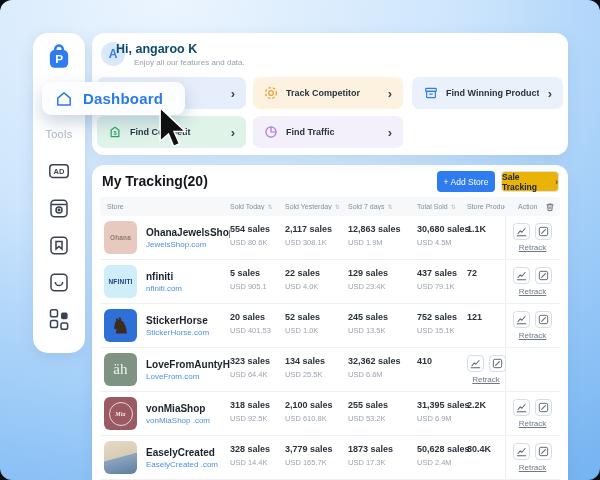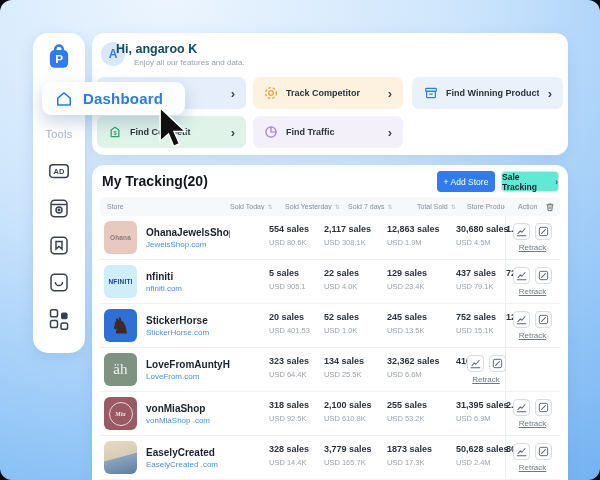--- a/index.html
+++ b/index.html
@@ -36,21 +36,21 @@
   .c-blue{background:#e7eefb;}  .c-orange{background:#fcf2df;}  .c-steel{background:#eaf1fa;}
   .c-green{background:#dff3e9;} .c-purple{background:#f3f0f9;}
   .card-r1{top:44px;} .card-r2{top:83px;}
   .card-p1{left:5px;width:149px;} .card-p2{left:161px;width:150px;} .card-p3{left:320px;width:151px;padding-left:12px;}
 
   
   .bottom-panel{left:92px;top:165px;width:476px;height:330px;}
   .trk-title{position:absolute;left:10px;top:8px;font-size:14px;font-weight:700;color:#14171c;}
   .btn-add{position:absolute;left:345px;top:6px;width:58px;height:21px;border-radius:4px;background:#2e7cf0;
     color:#fff;font-size:8.5px;display:flex;align-items:center;justify-content:center;gap:2px;cursor:pointer;}
-  .btn-sale{position:absolute;left:409px;top:6px;width:58px;height:21px;border-radius:4px;background:#5eead4;
+  .btn-sale{position:absolute;left:409px;top:6px;width:58px;height:21px;border-radius:4px;background:#eab308;
     border:1px solid #dfe3e9;color:#1e242d;font-size:8.5px;font-weight:700;display:flex;align-items:center;
     justify-content:center;gap:4px;cursor:pointer;}
   .btn-sale .chev{font-weight:700;color:#4a5260;}
 
   .tbl{position:absolute;left:8px;top:32px;width:460px;}
   .tgrid{display:grid;grid-template-columns:130px 55px 63px 69px 50px 38px 55px;}
   .thead{height:19px;background:#f7f8fa;border-radius:4px;align-items:center;}
   .th{font-size:7px;color:#858e9b;white-space:nowrap;overflow:hidden;display:flex;align-items:center;gap:3px;}
   .th:first-child{padding-left:7px;}
   .sort{font-size:6px;color:#b4bbc6;cursor:pointer;}
@@ -64,21 +64,21 @@
   .slogo .lt{font-size:6.5px;font-weight:700;letter-spacing:.2px;}
   .slogo.big .lt{font-size:15px;font-family:"Liberation Serif",serif;font-weight:400;}
   .slogo.horse .lt{font-size:21px;line-height:1;}
   .slogo .ring{width:24px;height:24px;border:1px solid rgba(255,255,255,.75);border-radius:50%;
     display:flex;align-items:center;justify-content:center;}
   .slogo .ring .lt{font-size:6px;font-style:italic;font-family:"Liberation Serif",serif;}
   .slogo.art{background:linear-gradient(165deg,#e6dac5 0%,#d8ccb7 48%,#8ba4be 50%,#5d7da1 100%);}
   .sname{min-width:0;}
   .sname .nm{font-size:10px;font-weight:700;color:#1b212b;white-space:nowrap;}
   .sname .dom{font-size:8px;color:#4a90e2;margin-top:2px;white-space:nowrap;cursor:pointer;}
-  .cell-num{padding-top:8px;margin-left:39px;}
+  .cell-num{padding-top:8px;}
   .cell-num .v{font-size:9px;font-weight:700;color:#2b323d;white-space:nowrap;}
   .cell-num .u{font-size:7.5px;color:#9ba3af;margin-top:4px;white-space:nowrap;}
   .cell-act{display:flex;flex-direction:column;align-items:center;justify-content:center;gap:3px;}
   .act-btns{display:flex;gap:5px;}
   .abtn{width:17px;height:17px;border:1px solid #d8dde4;border-radius:4px;background:#fff;display:flex;
     align-items:center;justify-content:center;color:#5b6472;cursor:pointer;}
   .retrack{font-size:8px;color:#6e7785;text-decoration:underline;cursor:pointer;}
   .vline{position:absolute;left:413px;top:32px;bottom:0;width:1px;background:#e9ecf0;}
 </style>
 </head>

